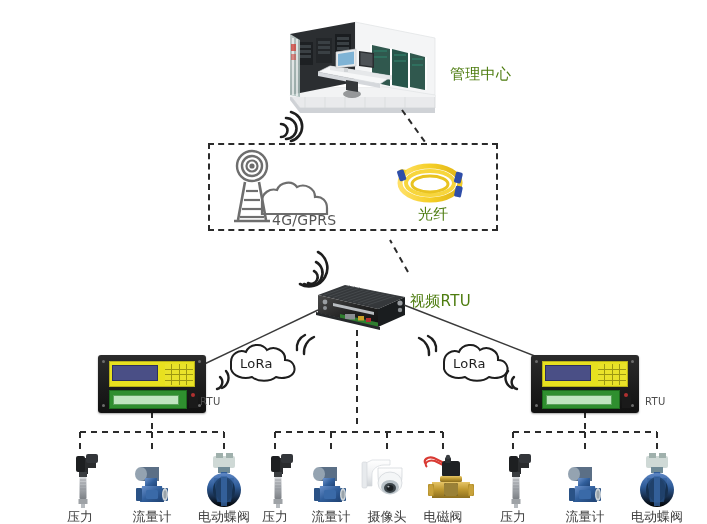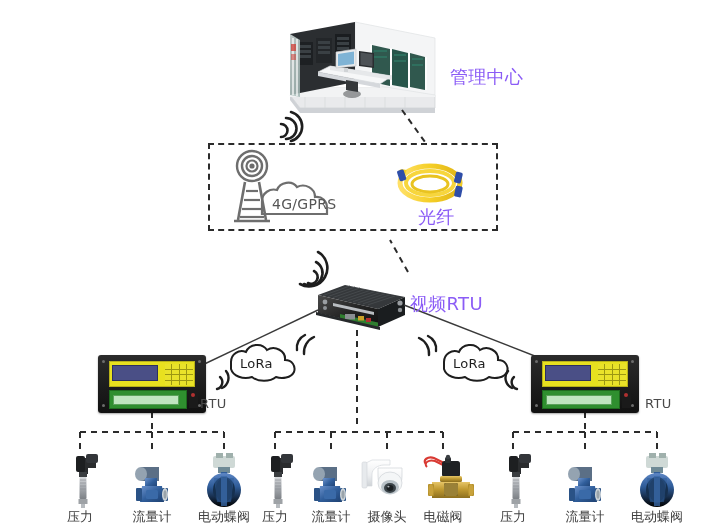--- a/index.html
+++ b/index.html
@@ -10,25 +10,25 @@
     font-family: "DejaVu Sans", "Liberation Sans", sans-serif;
     overflow: hidden;
     position: relative;
   }
   #stage { position: absolute; inset: 0; width: 707px; height: 524px; }
   #svg-layer { position: absolute; left: 0; top: 0; width: 707px; height: 524px; }
   .node { position: absolute; }
   .lbl {
     position: absolute;
     color: #4a4a4a;
-    font-size: 13px;
+    font-size: 10px;
     white-space: nowrap;
     letter-spacing: .3px;
   }
-  .lbl-cn { font-size: 18px; color: #8b5cf6; }
+  .lbl-cn { font-size: 15px; color: #4d7c0f; }
   .dev-lbl {
     position: absolute;
     color: #3f3f3f;
     font-size: 13px;
     text-align: center;
     white-space: nowrap;
     transform: translateX(-50%);
   }
   .netbox {
     position: absolute;
@@ -589,21 +589,21 @@
     <div class="rtu-term" style="left:11px; top:35px; width:78px; height:19px;">
       <div class="rtu-term-inner" style="left:3px; top:4px; width:66px; height:10px;"></div>
     </div>
     <div style="position:absolute; left:91px; top:36px; width:9px; height:17px; background:#1a1a1a;"></div>
     <div style="position:absolute; left:93px; top:38px; width:4px; height:4px; background:#b03030; border-radius:50%;"></div>
   </div>
   <div class="lbl" style="left:645px; top:396px;">RTU</div>
 
   <div class="lbl lbl-cn" style="left:450px; top:65px;">管理中心</div>
 
-  <div class="lbl" style="left:272px; top:196px; font-size:14px; color:#555;">4G/GPRS</div>
+  <div class="lbl" style="left:272px; top:212px; font-size:14px; color:#555;">4G/GPRS</div>
 
   <div class="lbl lbl-cn" style="left:418px; top:205px;font-family:Liberation Serif, serif;">光纤</div>
 
   <div class="lbl lbl-cn" style="left:410px; top:292px;">视频RTU</div>
 
   <div class="lbl" style="left:240px; top:356px; font-size:13px; color:#1e1e1e;">LoRa</div>
   <div class="lbl" style="left:453px; top:356px; font-size:13px; color:#1e1e1e;">LoRa</div>
 
   <div class="dev-lbl" style="left:80px;  top:508px;">压力</div>
   <div class="dev-lbl" style="left:152px; top:508px;">流量计</div>

